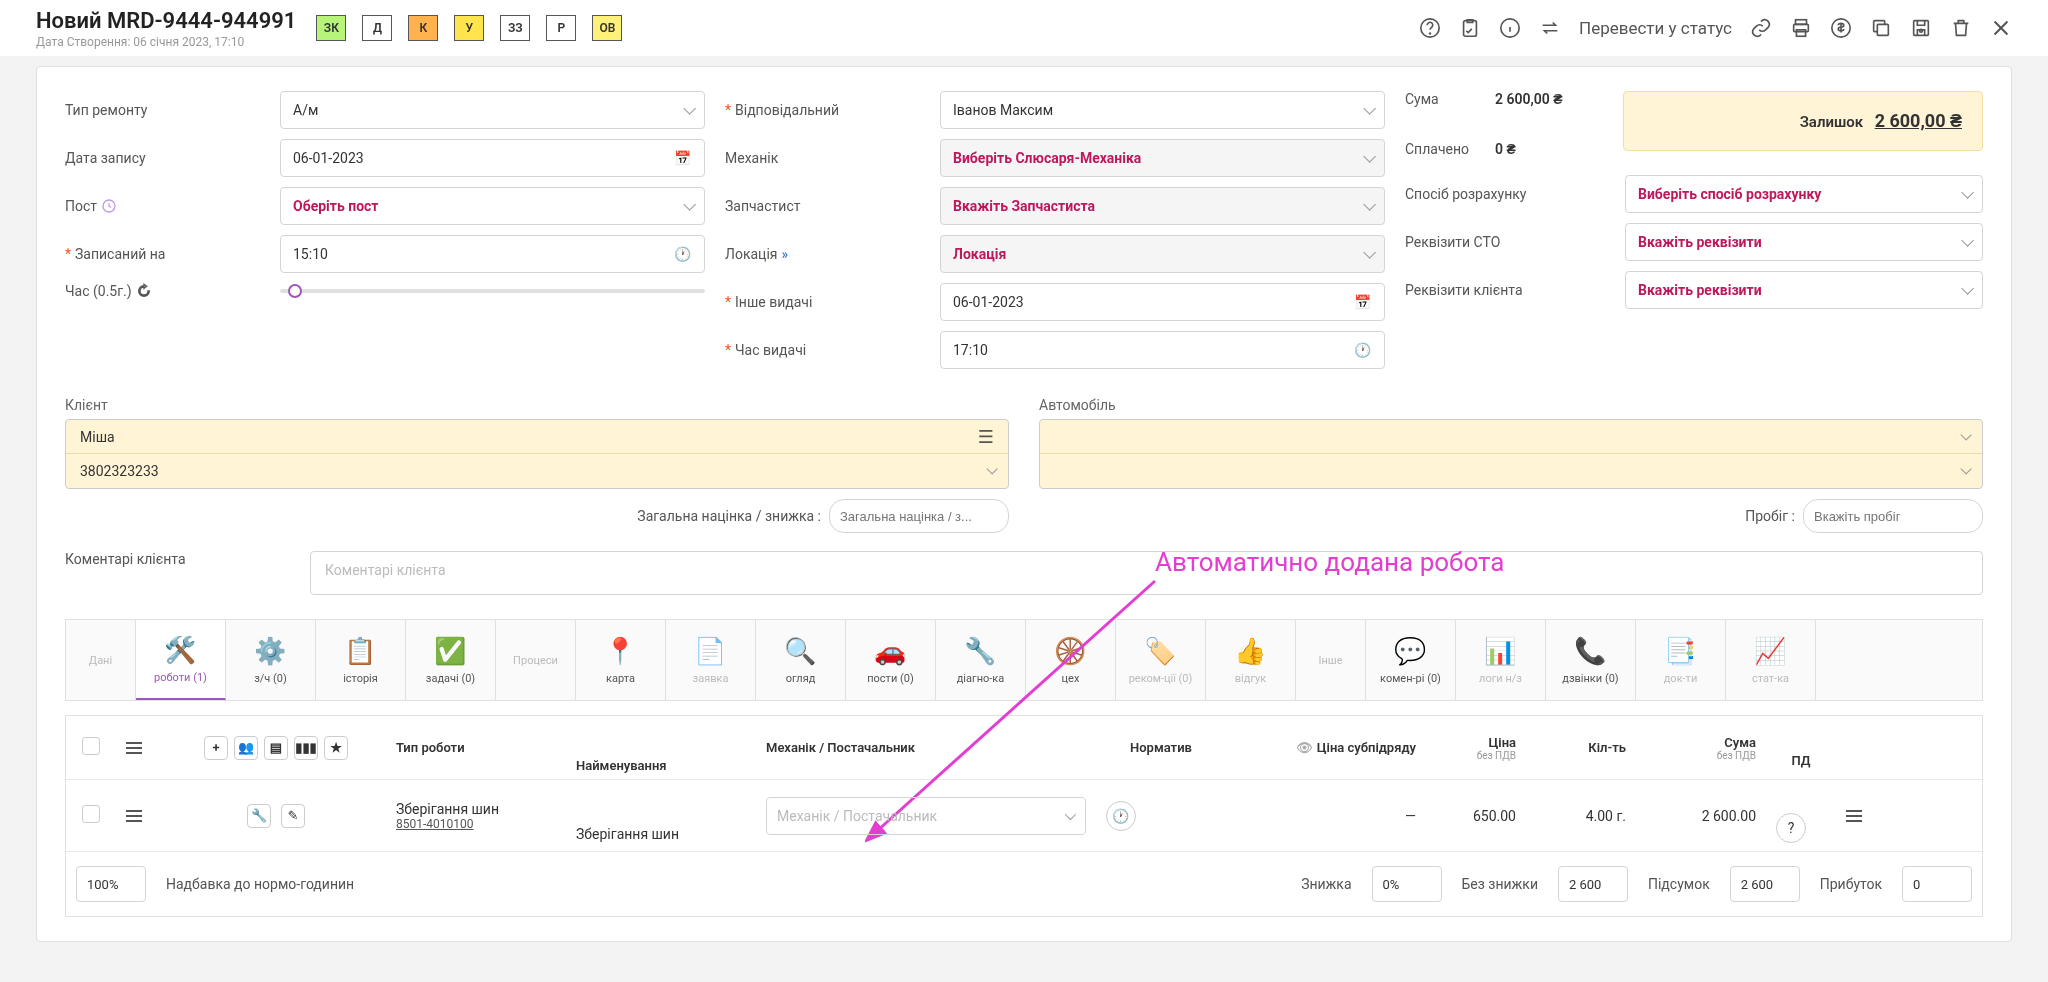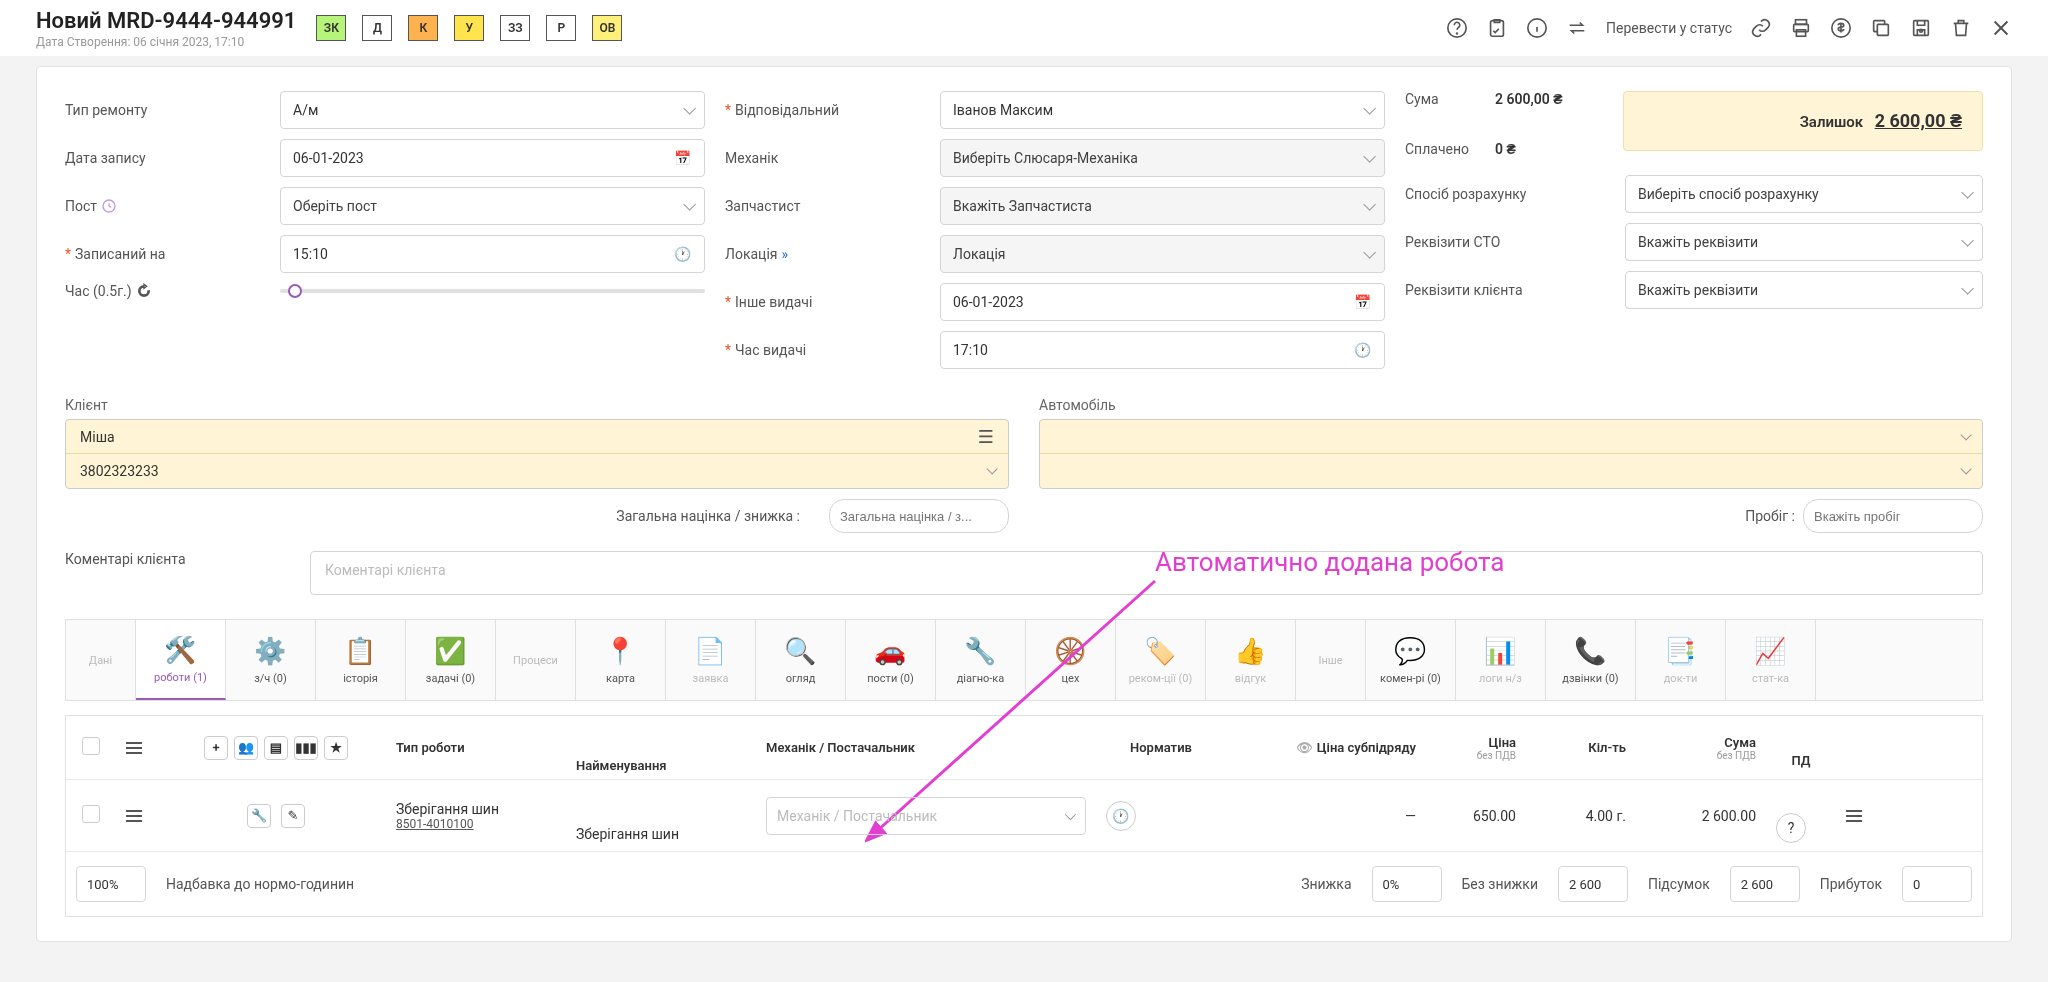--- a/index.html
+++ b/index.html
@@ -12,35 +12,35 @@
 .page-subtitle { font-size: 12px; color: #999; margin-top: 2px; }
 .status-pills { display: flex; gap: 16px; }
 .status-pill { display: inline-flex; align-items: center; justify-content: center; height: 26px; min-width: 30px; padding: 0 4px; border: 1px solid #555; font-size: 12px; font-weight: 600; }
 .pill-gr { background: #b6f57a; }
 .pill-or { background: #ffb24d; }
 .pill-ye { background: #ffe44d; }
 .pill-ye2 { background: #fff07a; }
 .pill-wh { background: #fff; }
 .top-bar .right { display: flex; align-items: center; gap: 18px; }
 .top-icon { color: #555; cursor: pointer; display: flex; align-items: center; }
-.top-label { font-size: 14px; color: #555; }
+.top-label { font-size: 17px; color: #555; }
 
 
 .content { background: #fff; margin: 10px 36px 0 36px; padding: 24px 28px; border: 1px solid #e0e0e0; border-radius: 4px; }
 .form-row { display: flex; gap: 30px; margin-bottom: 10px; }
 .form-col { flex: 1; display: flex; align-items: center; }
 .form-col.col1 { flex: 0 0 640px; }
 .form-col.col2 { flex: 0 0 660px; }
 .form-label { width: 215px; font-size: 14px; color: #555; flex-shrink: 0; display: flex; align-items: center; gap: 4px; }
 .req { color: #e52; }
 .form-widget { flex: 1; }
 .fake-input, .fake-select { height: 38px; border: 1px solid #d4d4d4; border-radius: 4px; padding: 0 12px; display: flex; align-items: center; background: #fff; color: #333; font-size: 14px; position: relative; }
 .fake-select::after { content: ""; position: absolute; right: 12px; width: 8px; height: 8px; border-right: 1.5px solid #999; border-bottom: 1.5px solid #999; transform: rotate(45deg) translateY(-3px); }
 .fake-input .suffix-icon { position: absolute; right: 12px; color: #aaa; }
-.placeholder { color: #404040; }
+.placeholder { color: #be185d; font-weight: bold; }
 .dim-input { background: #f5f5f5; }
 
 .slider-track { flex: 1; height: 4px; background: #e0e0e0; border-radius: 2px; position: relative; }
 .slider-handle { width: 14px; height: 14px; background: #fff; border: 2px solid #9b59b6; border-radius: 50%; position: absolute; top: -5px; left: 8px; }
 
 
 .summary-block { display: flex; gap: 20px; align-items: flex-start; }
 .summary-left { flex: 1; }
 .summary-row { display: flex; margin-bottom: 8px; font-size: 14px; }
 .summary-row .lbl { width: 90px; color: #555; }
@@ -412,21 +412,21 @@
       <div class="client-box">
         <div class="row">
             <span>Міша</span>
             <span class="menu-icon">☰</span>
           </div>
         <div class="row">
             <span>3802323233</span>
             <span class="dd-icon"></span>
           </div>
       </div>
-      <div class="meta-row" style="justify-content:flex-end;gap:21px;">
+      <div class="meta-row" style="justify-content:flex-end;">
         <span class="label">Загальна націнка / знижка :</span>
         <input class="input-sm" placeholder="Загальна націнка / з..." style="">
       </div>
     </div>
     <div>
       <div class="section-heading">Автомобіль</div>
       <div class="auto-box">
         <div class="row">
             <span></span>
             <span class="dd-icon"></span>

